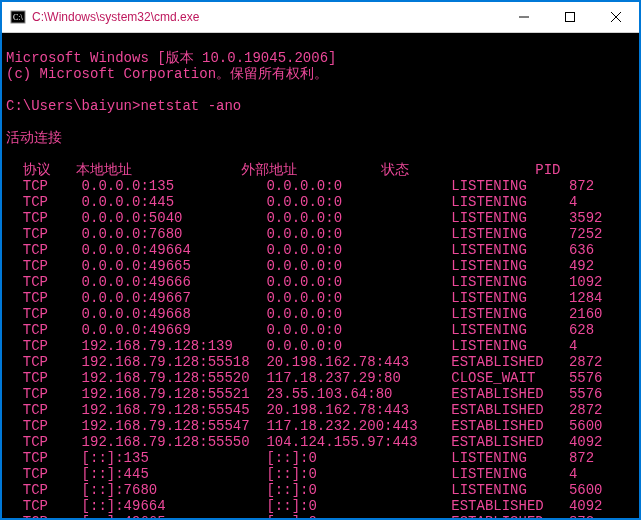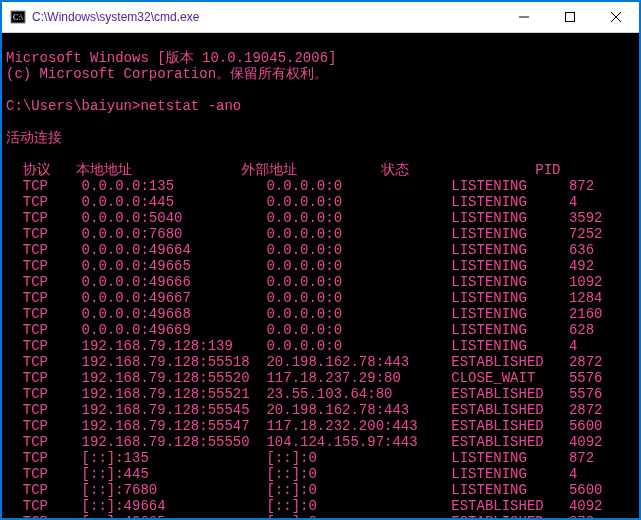--- a/index.html
+++ b/index.html
@@ -36,21 +36,21 @@
     margin-left: 8px;
     margin-right: 6px;
     display: flex;
     align-items: center;
     justify-content: center;
   }
   .title-icon svg { display:block; }
   .title-text {
     font-family: "Segoe UI", Tahoma, sans-serif;
     font-size: 12px;
-    color: #4c1d95;
+    color: #be185d;
     flex: 1 1 auto;
     white-space: nowrap;
     overflow: hidden;
   }
   .win-controls {
     display: flex;
     height: 100%;
   }
   .win-btn {
     width: 46px;

